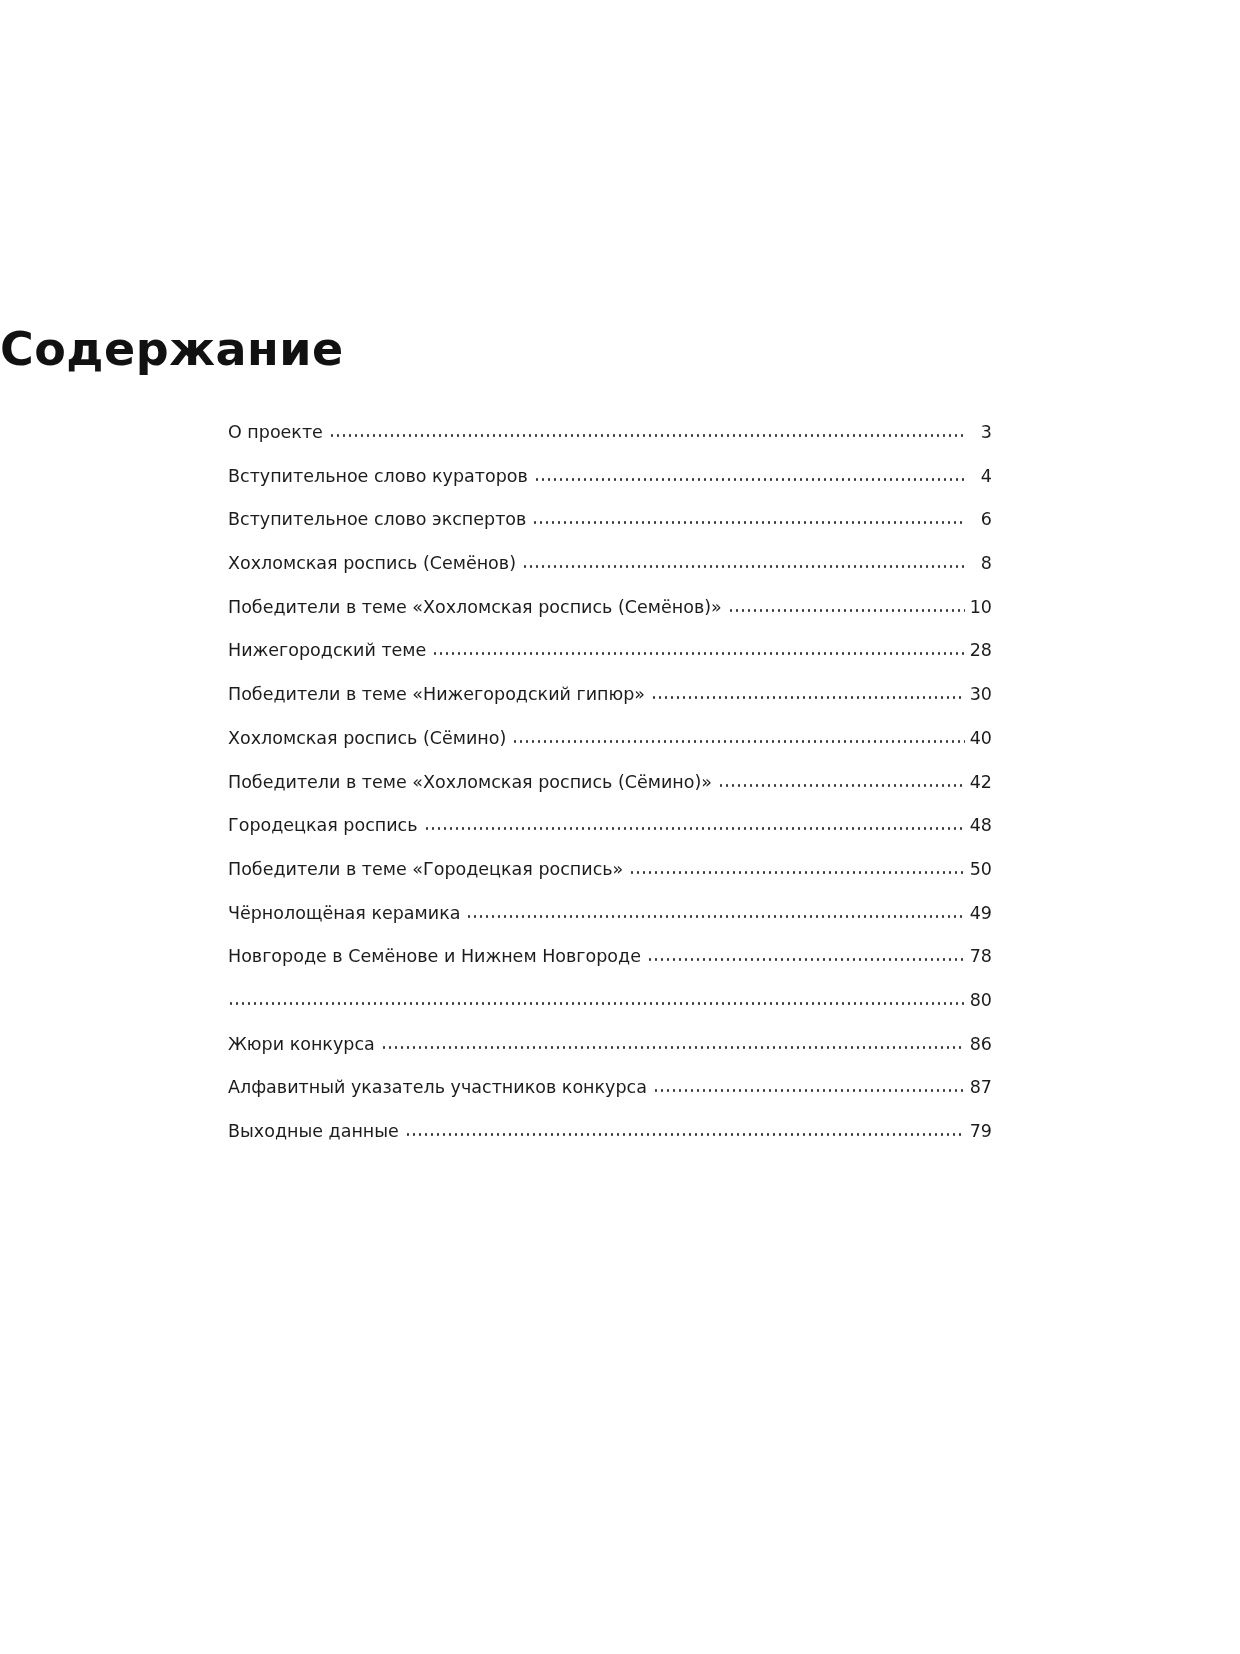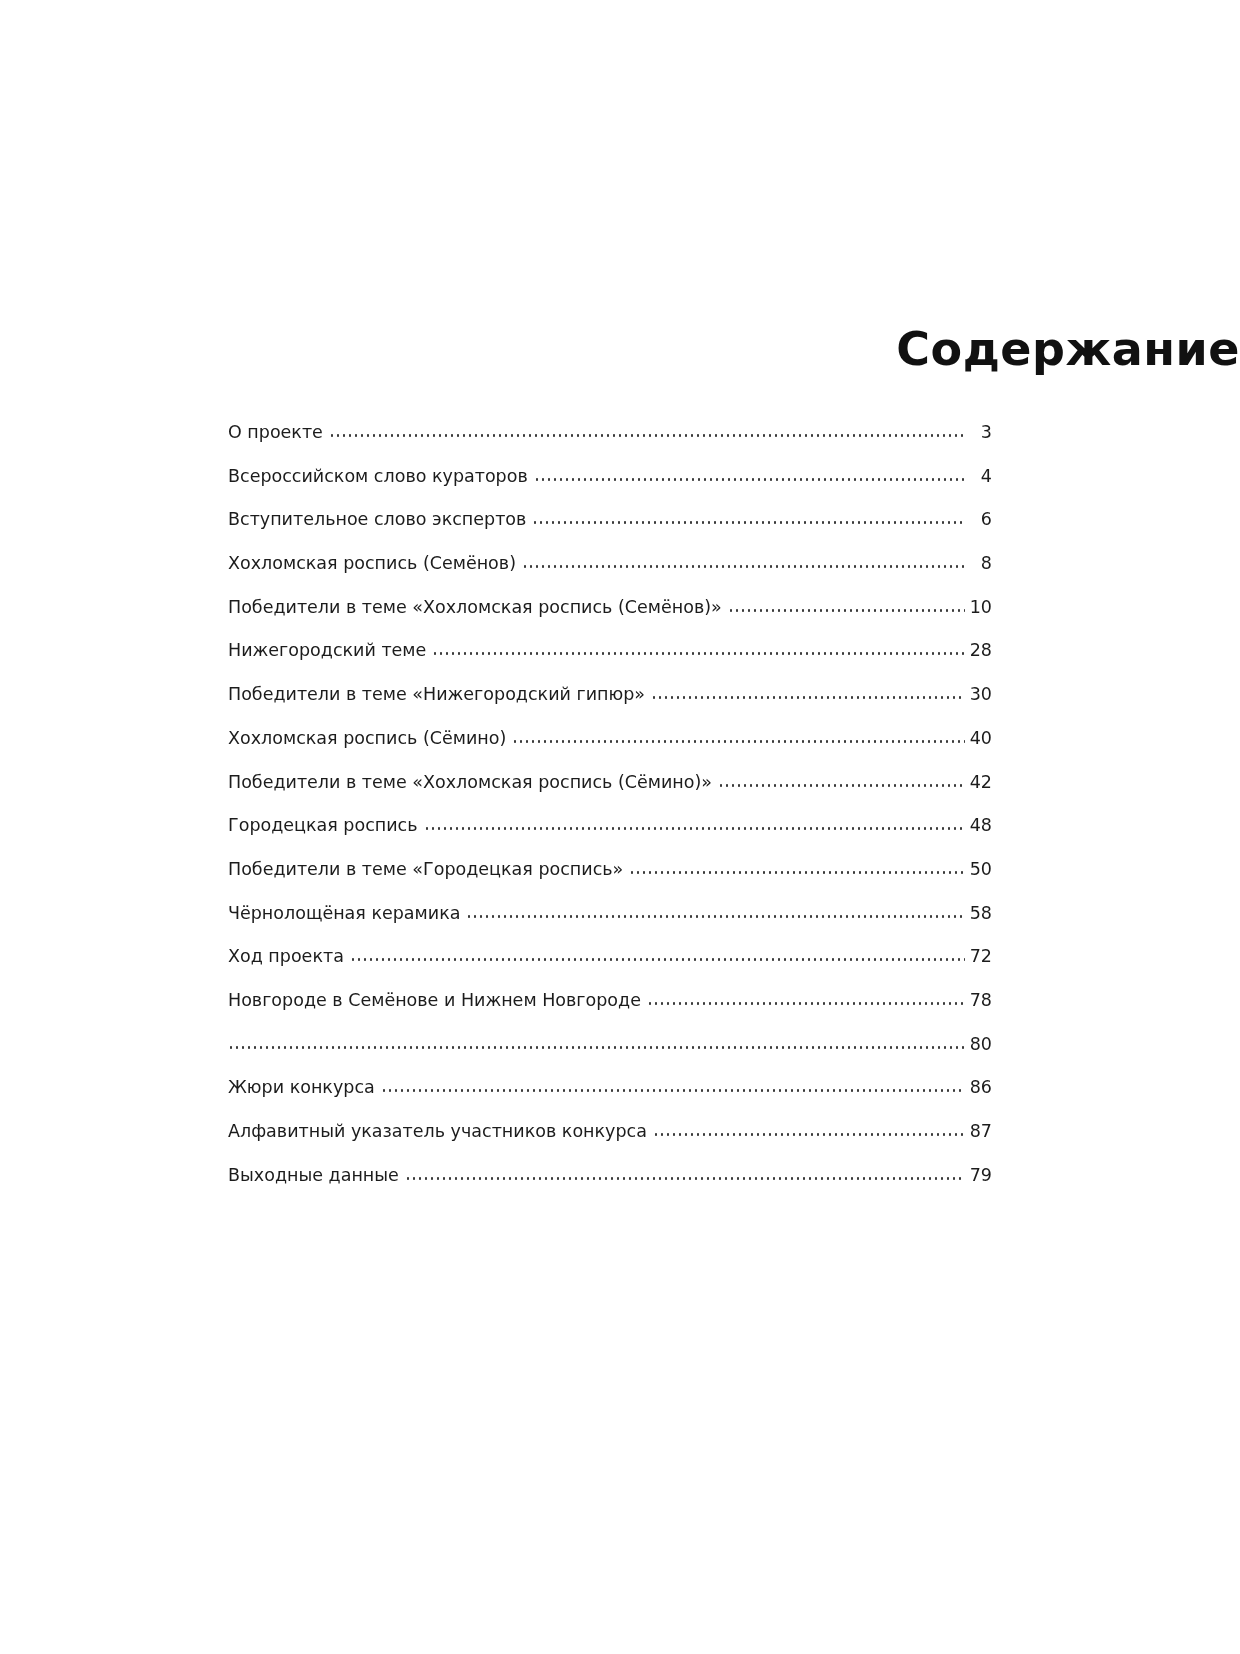--- a/index.html
+++ b/index.html
@@ -21,21 +21,21 @@
     position: absolute;
     inset: 0;
     background: #ffffff;
   }
 
   .toc-title {
     position: absolute;
     top: 322px;
     left: 0;
     width: 100%;
-    text-align: right;
+    text-align: left;
     font-size: 46px;
     font-weight: bold;
     letter-spacing: 0.5px;
     color: #111111;
   }
 
   .toc-list {
     position: absolute;
     top: 424px;
     left: 228px;
@@ -84,21 +84,21 @@
   <h1 class="toc-title">Содержание</h1>
 
   <div class="toc-list">
   <div class="toc-row">
     <span class="toc-entry-label">О проекте</span>
     <span class="toc-leader"></span>
     <span class="toc-entry-page">3</span>
   </div>
 
   <div class="toc-row">
-    <span class="toc-entry-label">Всероссийском слово кураторов</span>
+    <span class="toc-entry-label">Вступительное слово кураторов</span>
     <span class="toc-leader"></span>
     <span class="toc-entry-page">4</span>
   </div>
 
   <div class="toc-row">
     <span class="toc-entry-label">Вступительное слово экспертов</span>
     <span class="toc-leader"></span>
     <span class="toc-entry-page">6</span>
   </div>
 
@@ -146,29 +146,24 @@
 
   <div class="toc-row">
     <span class="toc-entry-label">Победители в теме «Городецкая роспись»</span>
     <span class="toc-leader"></span>
     <span class="toc-entry-page">50</span>
   </div>
 
   <div class="toc-row">
     <span class="toc-entry-label">Чёрнолощёная керамика</span>
     <span class="toc-leader"></span>
-    <span class="toc-entry-page">58</span>
+    <span class="toc-entry-page">49</span>
   </div>
 
 
-  <div class="toc-row">
-    <span class="toc-entry-label">Ход проекта</span>
-    <span class="toc-leader"></span>
-    <span class="toc-entry-page">72</span>
-  </div>
 
   <div class="toc-row">
     <span class="toc-entry-label">Новгороде в Семёнове и Нижнем Новгороде</span>
     <span class="toc-leader"></span>
     <span class="toc-entry-page">78</span>
   </div>
 
   <div class="toc-row">
     <span class="toc-leader"></span>
     <span class="toc-entry-page">80</span>

